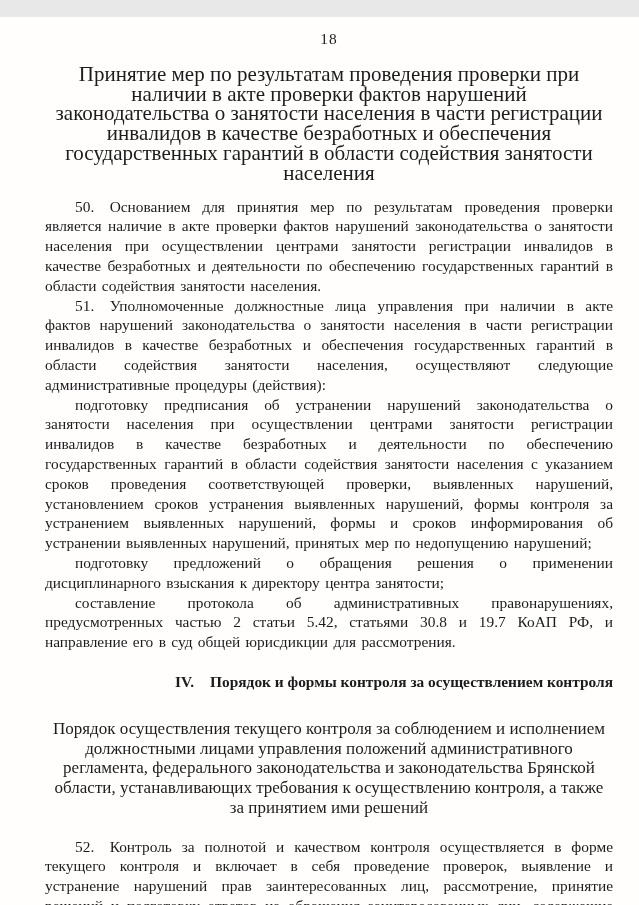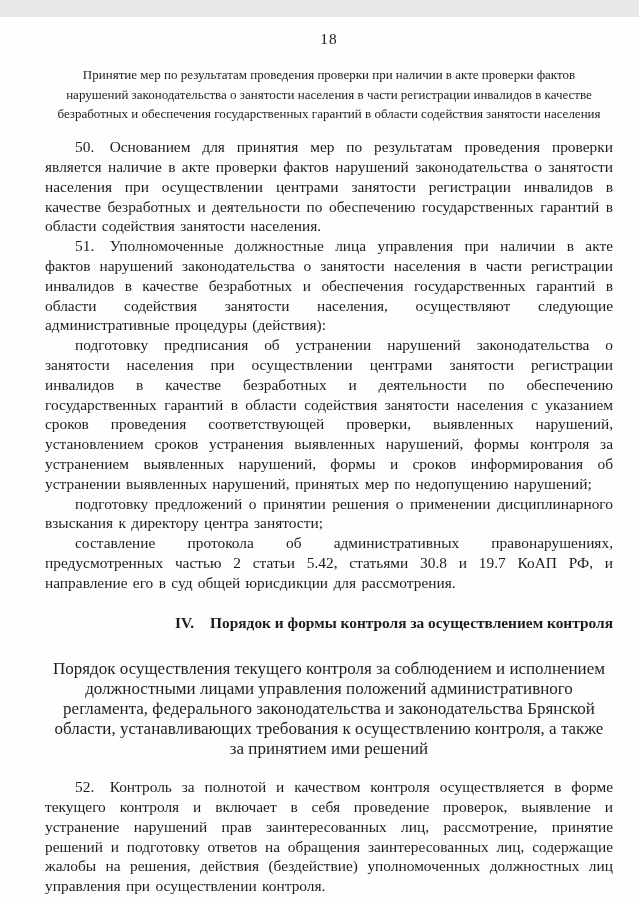--- a/index.html
+++ b/index.html
@@ -16,21 +16,21 @@
     box-sizing: border-box;
     padding: 12px 26px 0 45px;
     overflow: hidden;
   }
   .page-number {
     text-align: center;
     margin: 0 0 16px 0;
     letter-spacing: 1px;
   }
   .doc-heading {
-    font-size: 13px;
+    font-size: 21px;
     font-weight: normal;
     text-align: center;
     margin: 0 0 13px 0;
     padding: 0 10px;
   }
   .para {
     margin: 0;
     text-align: justify;
     text-indent: 30px;
     word-spacing: 1.5px;
@@ -74,21 +74,21 @@
   <div class="page-number">18</div>
 
   <div class="doc-heading">Принятие мер по результатам проведения проверки при наличии в акте проверки фактов нарушений законодательства о занятости населения в части регистрации инвалидов в качестве безработных и обеспечения государственных гарантий в области содействия занятости населения</div>
 
   <p class="para">50. Основанием для принятия мер по результатам проведения проверки является наличие в акте проверки фактов нарушений законодательства о занятости населения при осуществлении центрами занятости регистрации инвалидов в качестве безработных и деятельности по обеспечению государственных гарантий в области содействия занятости населения.</p>
 
   <p class="para">51. Уполномоченные должностные лица управления при наличии в акте фактов нарушений законодательства о занятости населения в части регистрации инвалидов в качестве безработных и обеспечения государственных гарантий в области содействия занятости населения, осуществляют следующие административные процедуры (действия):</p>
 
   <p class="para">подготовку предписания об устранении нарушений законодательства о занятости населения при осуществлении центрами занятости регистрации инвалидов в качестве безработных и деятельности по обеспечению государственных гарантий в области содействия занятости населения с указанием сроков проведения соответствующей проверки, выявленных нарушений, установлением сроков устранения выявленных нарушений, формы контроля за устранением выявленных нарушений, формы и сроков информирования об устранении выявленных нарушений, принятых мер по недопущению нарушений;</p>
 
-  <p class="para">подготовку предложений о принятии решения о применении дисциплинарного взыскания к директору центра занятости;</p>
+  <p class="para">подготовку предложений о обращения решения о применении дисциплинарного взыскания к директору центра занятости;</p>
 
   <p class="para">составление протокола об административных правонарушениях, предусмотренных частью 2 статьи 5.42, статьями 30.8 и 19.7 КоАП РФ, и направление его в суд общей юрисдикции для рассмотрения.</p>
 
   <div class="section-heading">
     <span class="section-numeral">IV.</span><span>Порядок и формы контроля за осуществлением контроля</span>
   </div>
 
   <div class="sub-heading">Порядок осуществления текущего контроля за соблюдением и исполнением должностными лицами управления положений административного регламента, федерального законодательства и законодательства Брянской области, устанавливающих требования к осуществлению контроля, а также за принятием ими решений</div>
 
   <p class="para">52. Контроль за полнотой и качеством контроля осуществляется в форме текущего контроля и включает в себя проведение проверок, выявление и устранение нарушений прав заинтересованных лиц, рассмотрение, принятие решений и подготовку ответов на обращения заинтересованных лиц, содержащие жалобы на решения, действия (бездействие) уполномоченных должностных лиц управления при осуществлении контроля.</p>

